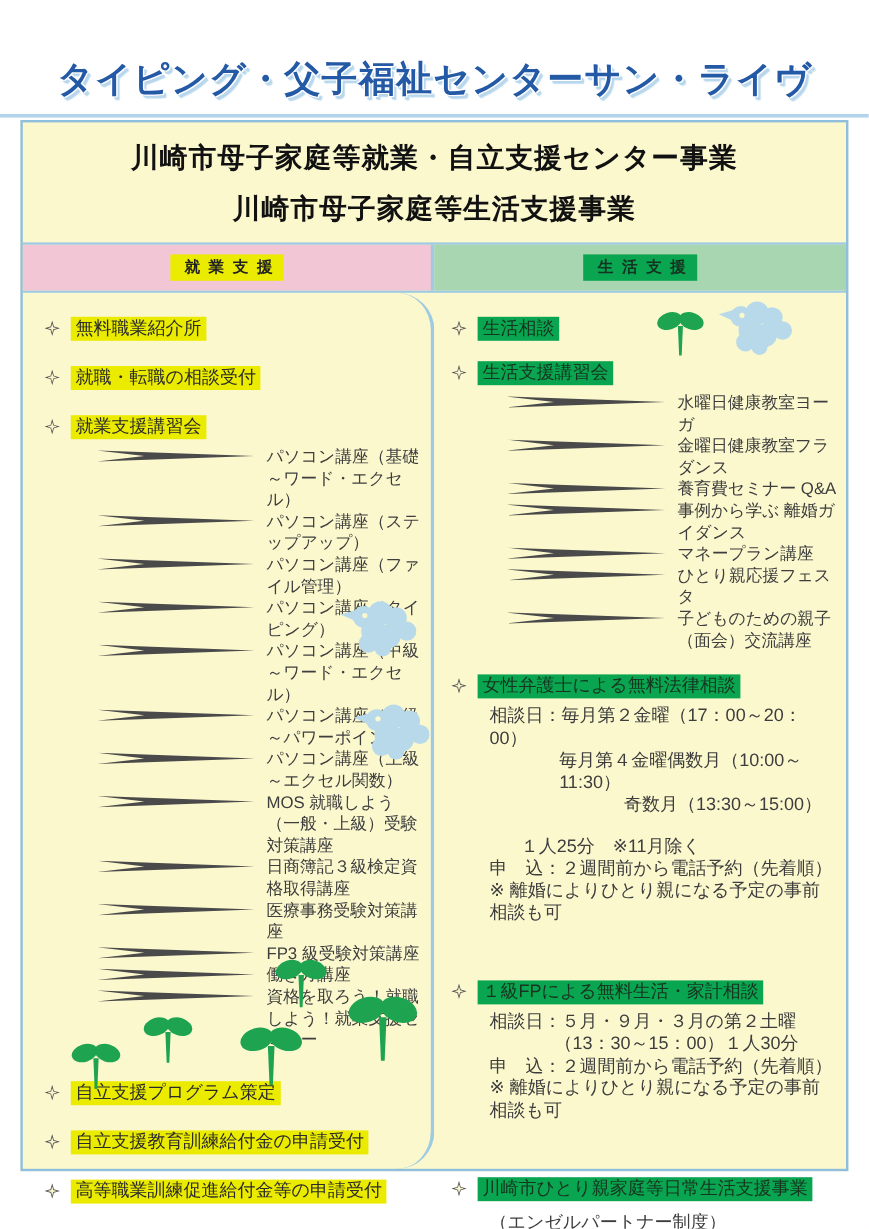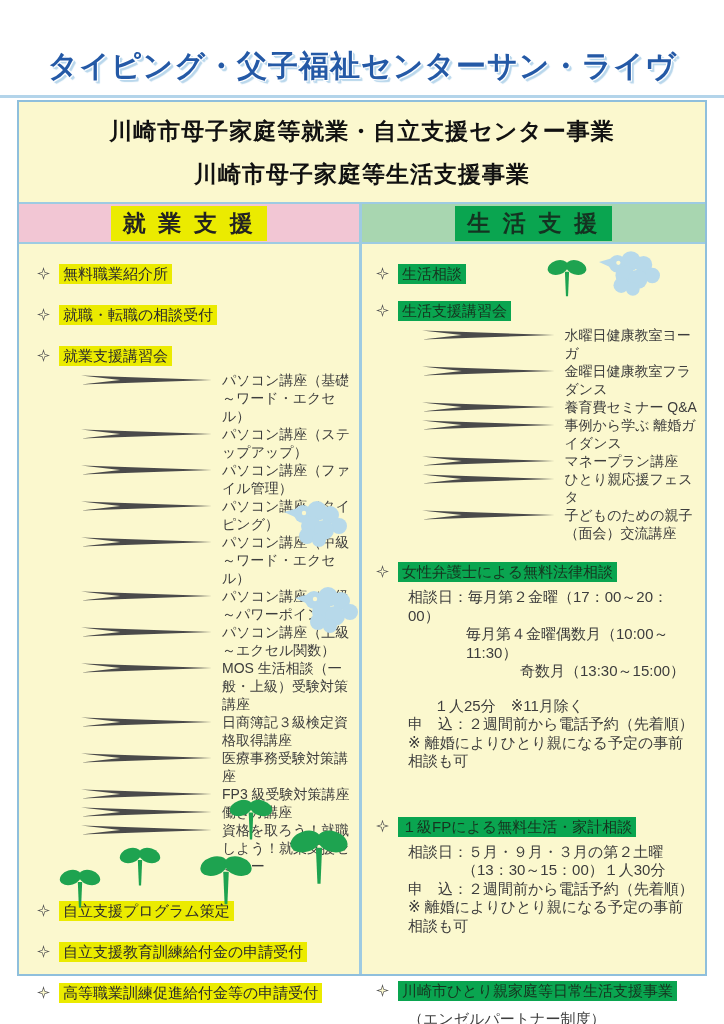--- a/index.html
+++ b/index.html
@@ -27,27 +27,27 @@
     display:flex; flex-direction:column;}
   .panel-header{padding:14px 6px 12px; text-align:center; color:#111;border-radius:21px;}
   .panel-header .h1{font-size:23px; font-weight:bold; letter-spacing:1px;}
   .panel-header .h2{font-size:23px; font-weight:bold; letter-spacing:1px; margin-top:12px;}
 
   .band-row{display:flex; height:42px; border-top:2px solid #9ecbe2;
     border-bottom:2px solid #9ecbe2;}
   .band{display:flex; align-items:center; justify-content:center;}
   .band.left{width:343px; background:var(--band-pink); border-right:3px solid #9ecbe2;}
   .band.right{flex:1; background:var(--band-green);}
-  .band-label{font-size:23px; font-weight:bold; color:#222; letter-spacing:0.55em;
+  .band-label{font-size:13px; font-weight:bold; color:#222; letter-spacing:0.55em;
     padding:2px 2px 2px 12px;}
   .band-label.yellow{background:var(--hl-yellow);}
   .band-label.green{background:var(--hl-green); color:#143321;}
 
   .content-row{flex:1; display:flex; min-height:0;}
-  .col{font-size:15px; line-height:18px;}
+  .col{font-size:15px; line-height:18px;border-radius:31px;}
   .col.left{width:343px; border-right:3px solid #9ecbe2; padding:20px 6px 0 18px;}
   .col.right{flex:1; padding:20px 8px 0 14px;}
 
   .item{display:flex; gap:9px; align-items:flex-start;}
   .mt{margin-top:21px;}
   .mt-lg{margin-top:26px;}
   .mt-sec{margin-top:46px;}
   .hl{padding:1px 4px; color:#2b2b2b;}
   .hl.y{background:var(--hl-yellow);}
   .hl.g{background:var(--hl-green); color:#16341f;}
@@ -154,21 +154,21 @@
           <li>
               <span class="arrow"></span>
               <span>パソコン講座（中級～パワーポイント）</span>
             </li>
           <li>
               <span class="arrow"></span>
               <span>パソコン講座（上級～エクセル関数）</span>
             </li>
           <li>
               <span class="arrow"></span>
-              <span>MOS 生活相談（一般・上級）受験対策講座</span>
+              <span>MOS 就職しよう（一般・上級）受験対策講座</span>
             </li>
           <li>
               <span class="arrow"></span>
               <span>日商簿記３級検定資格取得講座</span>
             </li>
           <li>
               <span class="arrow"></span>
               <span>医療事務受験対策講座</span>
             </li>
           <li>

